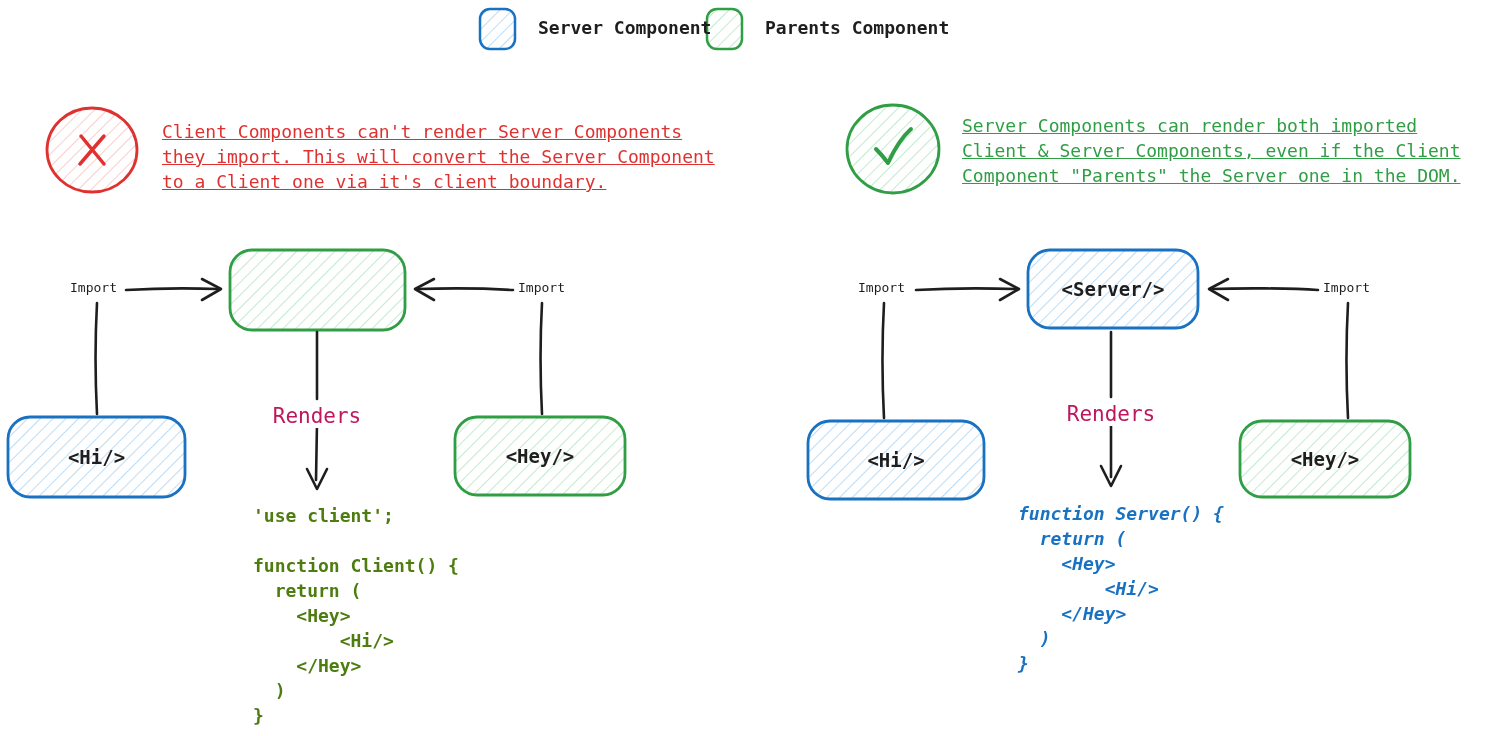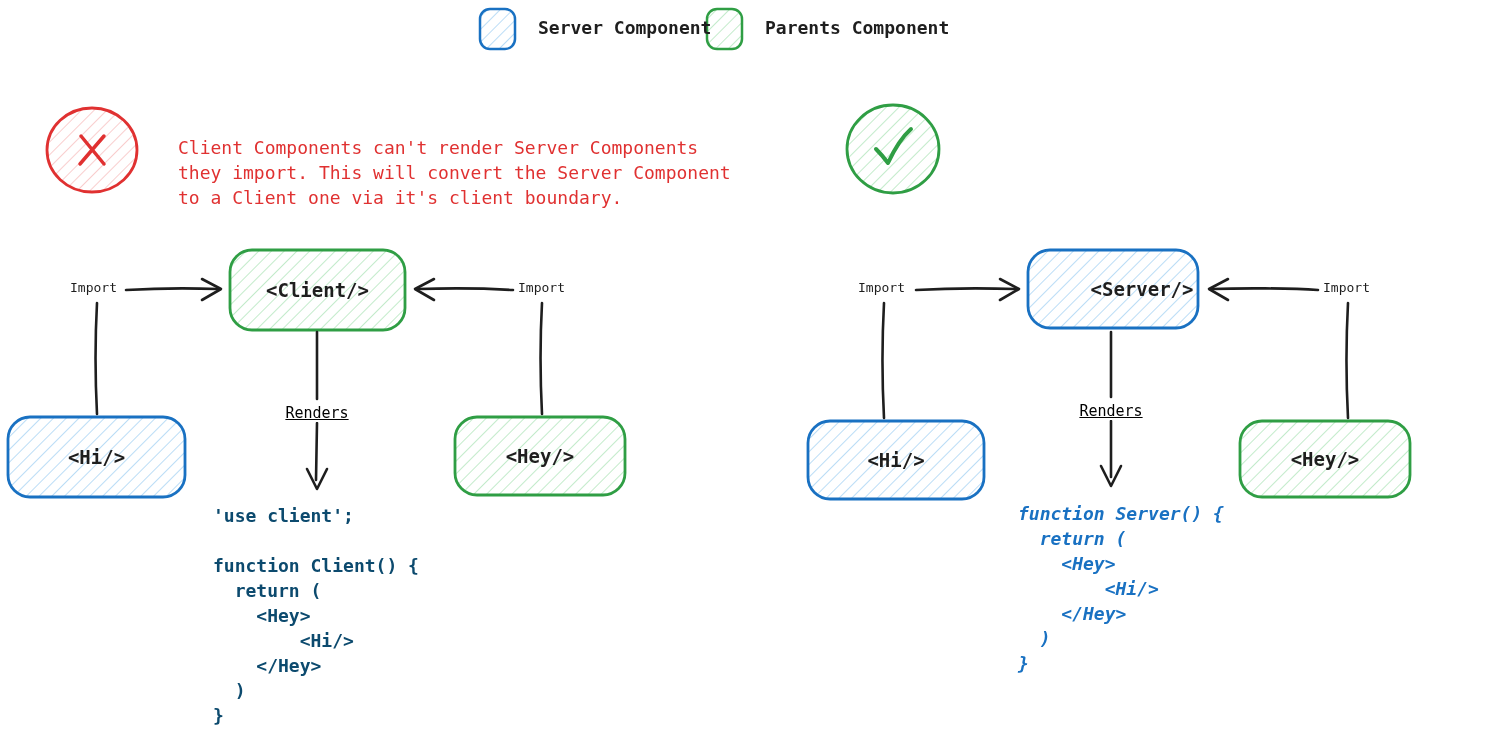--- a/index.html
+++ b/index.html
@@ -4,32 +4,32 @@
 <style>
   html,body{margin:0;padding:0;background:#ffffff;}
   .stage{
     position:relative;width:1512px;height:736px;background:#ffffff;
     font-family:"DejaVu Sans Mono","Liberation Mono",monospace;
     color:#1e1e1e;overflow:hidden;padding-left:12px;
   }
   .stage svg{position:absolute;left:0;top:0;}
   .txt{position:absolute;white-space:pre;}
   .legend-label{font-size:18px;font-weight:bold;color:#1e1e1e;}
-  .note{position:absolute;margin:16px;font-size:18px;line-height:25px;white-space:pre;
-        font-family:"DejaVu Sans Mono","Liberation Mono",monospace;}
+  .note{position:absolute;margin:0;font-size:18px;line-height:25px;white-space:pre;
+        font-family:"DejaVu Sans Mono","Liberation Mono",monospace;text-decoration:underline;}
   .note.red{color:#e03131;}
   .note.green{color:#2f9e44;}
   .boxlabel{position:absolute;display:flex;align-items:center;justify-content:center;
             font-size:19px;font-weight:bold;color:#1e1e1e;}
   .small-label{font-size:13px;color:#1e1e1e;}
-  .renders-label{position:absolute;width:120px;text-align:center;font-size:15px;
-                 color:#000000;background:#ffffff;text-decoration:underline;}
+  .renders-label{position:absolute;width:120px;text-align:center;font-size:21px;
+                 color:#be185d;background:#ffffff;}
   .code{position:absolute;margin:0;font-size:18px;line-height:25px;white-space:pre;
         font-family:"DejaVu Sans Mono","Liberation Mono",monospace;font-weight:bold;}
-  .code.green{color:#0c4a6e;}
+  .code.green{color:#4d7c0f;margin-left:40px;}
   .code.blue{color:#1971c2;font-style:italic;}
 </style>
 </head>
 <body>
 
 <div class="stage">
 
   <svg width="1512" height="736" viewBox="0 0 1512 736">
     <defs>
       <pattern id="hatchBlue" patternUnits="userSpaceOnUse" width="9" height="9" patternTransform="rotate(45)">
@@ -100,38 +100,40 @@
       </g>
     </g>
   </svg>
 
   <div class="txt legend-label" style="left:538px;top:17px">Server Component</div>
   <div class="txt legend-label" style="left:765px;top:17px">Parents Component</div>
 
   <pre class="note red" style="left:162px;top:119px">Client Components can't render Server Components
 they import. This will convert the Server Component
 to a Client one via it's client boundary.</pre>
+  <pre class="note green" style="left:962px;top:113px">Server Components can render both imported
+Client &amp; Server Components, even if the Client
+Component "Parents" the Server one in the DOM.</pre>
 
-  <div class="boxlabel" style="left:230px;top:250px;width:175px;height:80px">&lt;Client/&gt;</div>
   <div class="boxlabel" style="left:8px;top:417px;width:177px;height:80px">&lt;Hi/&gt;</div>
   <div class="boxlabel" style="left:455px;top:417px;width:170px;height:78px">&lt;Hey/&gt;</div>
   <div class="txt small-label" style="left:70px;top:280px">Import</div>
   <div class="txt small-label" style="left:518px;top:280px">Import</div>
   <div class="renders-label" style="left:257px;top:404px">Renders</div>
   <pre class="code green" style="left:213px;top:503px">'use client';
 
 function Client() {
   return (
     &lt;Hey&gt;
         &lt;Hi/&gt;
     &lt;/Hey&gt;
   )
 }</pre>
 
-  <div class="boxlabel" style="left:1049px;top:250px;width:186px;height:78px">&lt;Server/&gt;</div>
+  <div class="boxlabel" style="left:1020px;top:250px;width:186px;height:78px">&lt;Server/&gt;</div>
   <div class="boxlabel" style="left:808px;top:421px;width:176px;height:78px">&lt;Hi/&gt;</div>
   <div class="boxlabel" style="left:1240px;top:421px;width:170px;height:76px">&lt;Hey/&gt;</div>
   <div class="txt small-label" style="left:858px;top:280px">Import</div>
   <div class="txt small-label" style="left:1323px;top:280px">Import</div>
   <div class="renders-label" style="left:1051px;top:402px">Renders</div>
   <pre class="code blue" style="left:1018px;top:501px">function Server() {
   return (
     &lt;Hey&gt;
         &lt;Hi/&gt;
     &lt;/Hey&gt;

